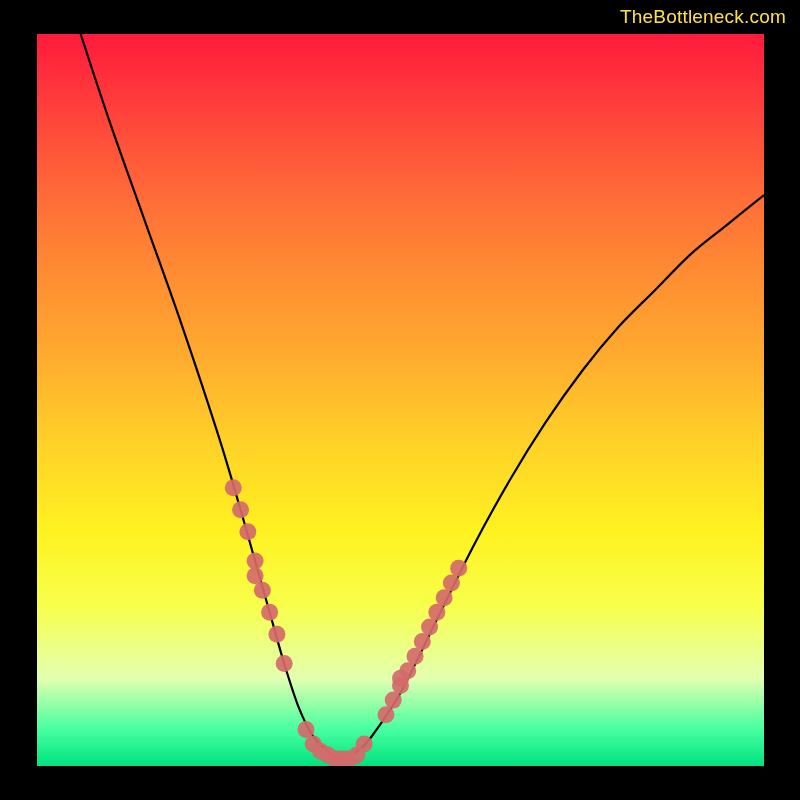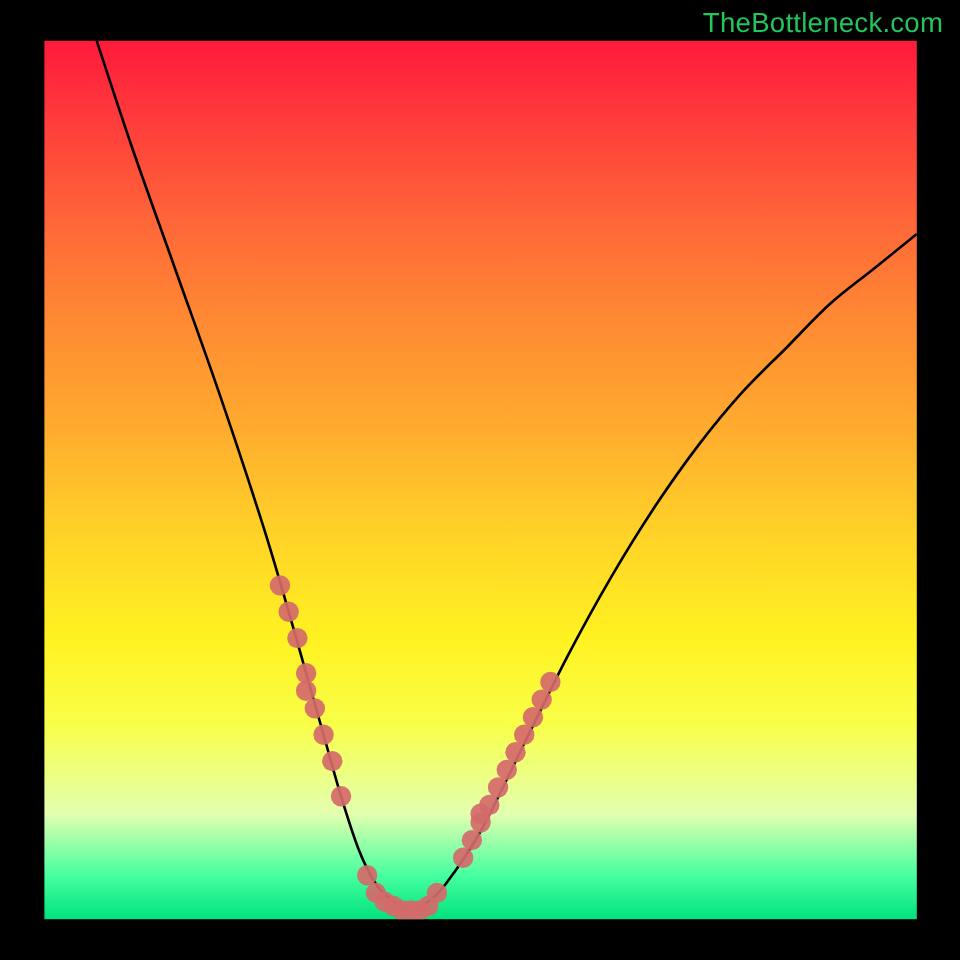--- a/index.html
+++ b/index.html
@@ -35,22 +35,22 @@
       #fff221 68%,
       #f8ff4a 78%,
       #e3ffb0 88%,
       #47ffa0 95%,
       #00e27f 100%);
   }
   .watermark {
     position: absolute;
     top: 6px;
     right: 14px;
-    color: #22c55e;
-    font-size: 23px;
+    color: #fde047;
+    font-size: 19px;
     font-weight: 500;
     letter-spacing: 0.2px;
   }
   svg.curve {
     position: absolute;
     left: 0;
     top: 0;
     width: 727px;
     height: 732px;
   }

